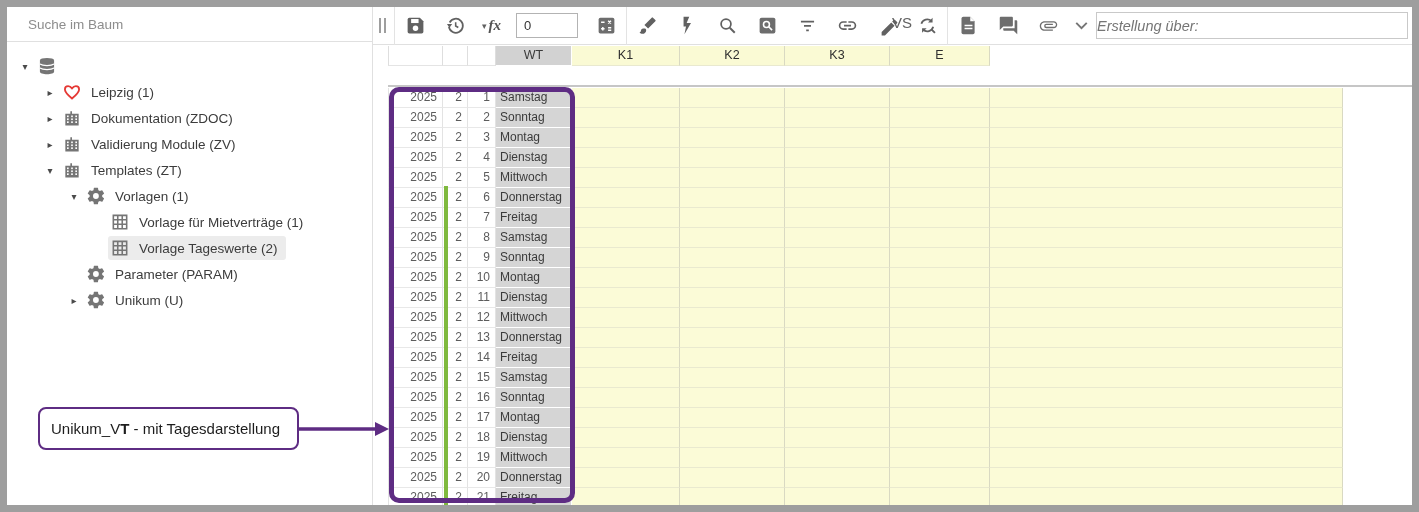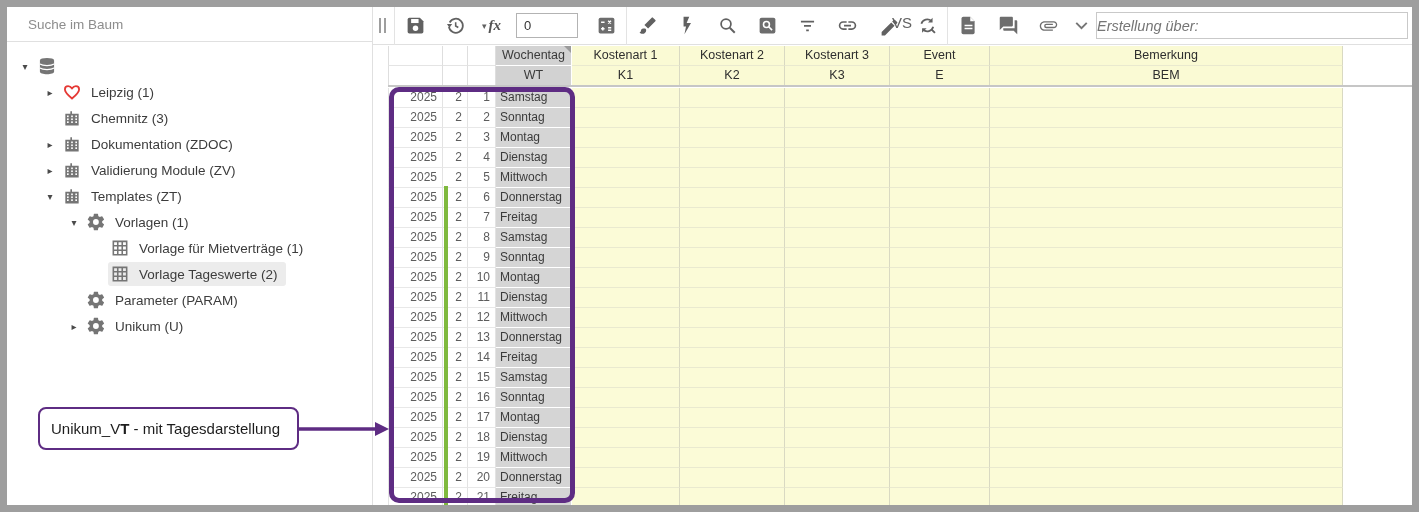--- a/index.html
+++ b/index.html
@@ -92,39 +92,39 @@
         <span class="tree-content">
           <span class="tree-icon">
             <svg viewBox="0 0 24 24">
               <path fill="none" stroke="#e53935" stroke-width="2.2" d="M12 19.8C6.6 15.2 3.5 12.2 3.5 8.9 3.5 6.6 5.3 5 7.4 5c1.7 0 3.4 1 4.6 2.6C13.2 6 14.9 5 16.6 5c2.1 0 3.9 1.6 3.9 3.9 0 3.3-3.1 6.3-8.5 10.9z"></path>
             </svg>
           </span>
           <span class="tree-label">Leipzig (1)</span>
         </span>
       </div>
       <div class="tree-row lvl1">
-        <span class="tree-arrow"></span>
+        <span class="tree-arrow">▸</span>
         <span class="tree-content">
           <span class="tree-icon">
             <svg viewBox="0 0 24 24">
               <path fill="#757575" d="M4 21V7h6V4h2v3h8v14H4z"></path>
               <g fill="#fff">
                 <rect x="6" y="9" width="2" height="2"></rect>
                 <rect x="6" y="12.5" width="2" height="2"></rect>
                 <rect x="6" y="16" width="2" height="2"></rect>
                 <rect x="11" y="9" width="2" height="2"></rect>
                 <rect x="11" y="12.5" width="2" height="2"></rect>
                 <rect x="11" y="16" width="2" height="2"></rect>
                 <rect x="16" y="9" width="2" height="2"></rect>
                 <rect x="16" y="12.5" width="2" height="2"></rect>
                 <rect x="16" y="16" width="2" height="2"></rect>
               </g>
             </svg>
           </span>
-          <span class="tree-label">Chemnitz (3)</span>
+          <span class="tree-label">Dokumentation (ZDOC)</span>
         </span>
       </div>
       <div class="tree-row lvl1">
         <span class="tree-arrow">▸</span>
         <span class="tree-content">
           <span class="tree-icon">
             <svg viewBox="0 0 24 24">
               <path fill="#757575" d="M4 21V7h6V4h2v3h8v14H4z"></path>
               <g fill="#fff">
                 <rect x="6" y="9" width="2" height="2"></rect>
@@ -132,64 +132,42 @@
                 <rect x="6" y="16" width="2" height="2"></rect>
                 <rect x="11" y="9" width="2" height="2"></rect>
                 <rect x="11" y="12.5" width="2" height="2"></rect>
                 <rect x="11" y="16" width="2" height="2"></rect>
                 <rect x="16" y="9" width="2" height="2"></rect>
                 <rect x="16" y="12.5" width="2" height="2"></rect>
                 <rect x="16" y="16" width="2" height="2"></rect>
               </g>
             </svg>
           </span>
-          <span class="tree-label">Dokumentation (ZDOC)</span>
+          <span class="tree-label">Validierung Module (ZV)</span>
         </span>
       </div>
       <div class="tree-row lvl1">
-        <span class="tree-arrow">▸</span>
+        <span class="tree-arrow">▾</span>
         <span class="tree-content">
           <span class="tree-icon">
             <svg viewBox="0 0 24 24">
               <path fill="#757575" d="M4 21V7h6V4h2v3h8v14H4z"></path>
               <g fill="#fff">
                 <rect x="6" y="9" width="2" height="2"></rect>
                 <rect x="6" y="12.5" width="2" height="2"></rect>
                 <rect x="6" y="16" width="2" height="2"></rect>
                 <rect x="11" y="9" width="2" height="2"></rect>
                 <rect x="11" y="12.5" width="2" height="2"></rect>
                 <rect x="11" y="16" width="2" height="2"></rect>
                 <rect x="16" y="9" width="2" height="2"></rect>
                 <rect x="16" y="12.5" width="2" height="2"></rect>
                 <rect x="16" y="16" width="2" height="2"></rect>
               </g>
             </svg>
           </span>
-          <span class="tree-label">Validierung Module (ZV)</span>
-        </span>
-      </div>
-      <div class="tree-row lvl1">
-        <span class="tree-arrow">▾</span>
-        <span class="tree-content">
-          <span class="tree-icon">
-            <svg viewBox="0 0 24 24">
-              <path fill="#757575" d="M4 21V7h6V4h2v3h8v14H4z"></path>
-              <g fill="#fff">
-                <rect x="6" y="9" width="2" height="2"></rect>
-                <rect x="6" y="12.5" width="2" height="2"></rect>
-                <rect x="6" y="16" width="2" height="2"></rect>
-                <rect x="11" y="9" width="2" height="2"></rect>
-                <rect x="11" y="12.5" width="2" height="2"></rect>
-                <rect x="11" y="16" width="2" height="2"></rect>
-                <rect x="16" y="9" width="2" height="2"></rect>
-                <rect x="16" y="12.5" width="2" height="2"></rect>
-                <rect x="16" y="16" width="2" height="2"></rect>
-              </g>
-            </svg>
-          </span>
           <span class="tree-label">Templates (ZT)</span>
         </span>
       </div>
       <div class="tree-row lvl2">
         <span class="tree-arrow">▾</span>
         <span class="tree-content">
           <span class="tree-icon">
             <svg viewBox="0 0 24 24">
               <path fill="#757575" d="M19.4 13c.04-.33.06-.66.06-1s-.02-.67-.06-1l2.1-1.65a.5.5 0 0 0 .12-.64l-2-3.46a.5.5 0 0 0-.6-.22l-2.49 1a7.3 7.3 0 0 0-1.73-1l-.38-2.65A.5.5 0 0 0 13.9 2h-4a.5.5 0 0 0-.5.42l-.38 2.65c-.63.26-1.2.6-1.73 1l-2.49-1a.5.5 0 0 0-.6.22l-2 3.46a.5.5 0 0 0 .12.64L4.4 11c-.04.33-.06.66-.06 1s.02.67.06 1l-2.1 1.65a.5.5 0 0 0-.12.64l2 3.46c.14.24.42.34.6.22l2.49-1c.53.4 1.1.74 1.73 1l.38 2.65c.04.24.25.42.5.42h4c.25 0 .46-.18.5-.42l.38-2.65a7.3 7.3 0 0 0 1.73-1l2.49 1c.23.1.5 0 .6-.22l2-3.46a.5.5 0 0 0-.12-.64L19.4 13zM11.9 15.5a3.5 3.5 0 1 1 0-7 3.5 3.5 0 0 1 0 7z"></path>
             </svg>
@@ -350,41 +328,29 @@
     </span>
   <span class="tb-btn tb-chevron">
       <svg viewBox="0 0 24 24" width="16" height="16">
         <polyline points="6,9 12,15 18,9" fill="none" stroke="#757575" stroke-width="2.2"></polyline>
       </svg>
     </span>
   <input class="tb-erst" placeholder="Erstellung über:" style="">
 </div>
 
 <div class="grid-header">
-  <div class="gh-row">
-      <div class="gh-cell plain first" style="width: 55px;"></div>
-      <div class="gh-cell plain" style="width: 25px;"></div>
-      <div class="gh-cell plain" style="width: 28px;"></div>
-      <div class="gh-cell gray" style="width: 76px;">Wochentag<span class="corner-fold"></span></div>
-      <div class="gh-cell yellow" style="width: 108px;">Kostenart 1</div>
-      <div class="gh-cell yellow" style="width: 105px;">Kostenart 2</div>
-      <div class="gh-cell yellow" style="width: 105px;">Kostenart 3</div>
-      <div class="gh-cell yellow" style="width: 100px;">Event</div>
-      <div class="gh-cell yellow" style="width: 353px;">Bemerkung</div>
-    </div>
   <div class="gh-row">
       <div class="gh-cell plain first" style="width: 55px;"></div>
       <div class="gh-cell plain" style="width: 25px;"></div>
       <div class="gh-cell plain" style="width: 28px;"></div>
       <div class="gh-cell gray" style="width: 76px;">WT</div>
       <div class="gh-cell yellow" style="width: 108px;">K1</div>
       <div class="gh-cell yellow" style="width: 105px;">K2</div>
       <div class="gh-cell yellow" style="width: 105px;">K3</div>
       <div class="gh-cell yellow" style="width: 100px;">E</div>
-      <div class="gh-cell yellow" style="width: 353px;">BEM</div>
     </div>
 </div>
 <div class="header-underline"></div>
 <div class="grid-body">
     <div class="g-row">
       <div class="g-cell g-num first" style="width: 55px;">2025</div>
       <div class="g-cell g-num" style="width: 25px;">2</div>
       <div class="g-cell g-num" style="width: 28px;">1</div>
       <div class="g-cell g-wd" style="width: 76px;">Samstag</div>
       <div class="g-cell g-yellow" style="width: 108px;"></div>

